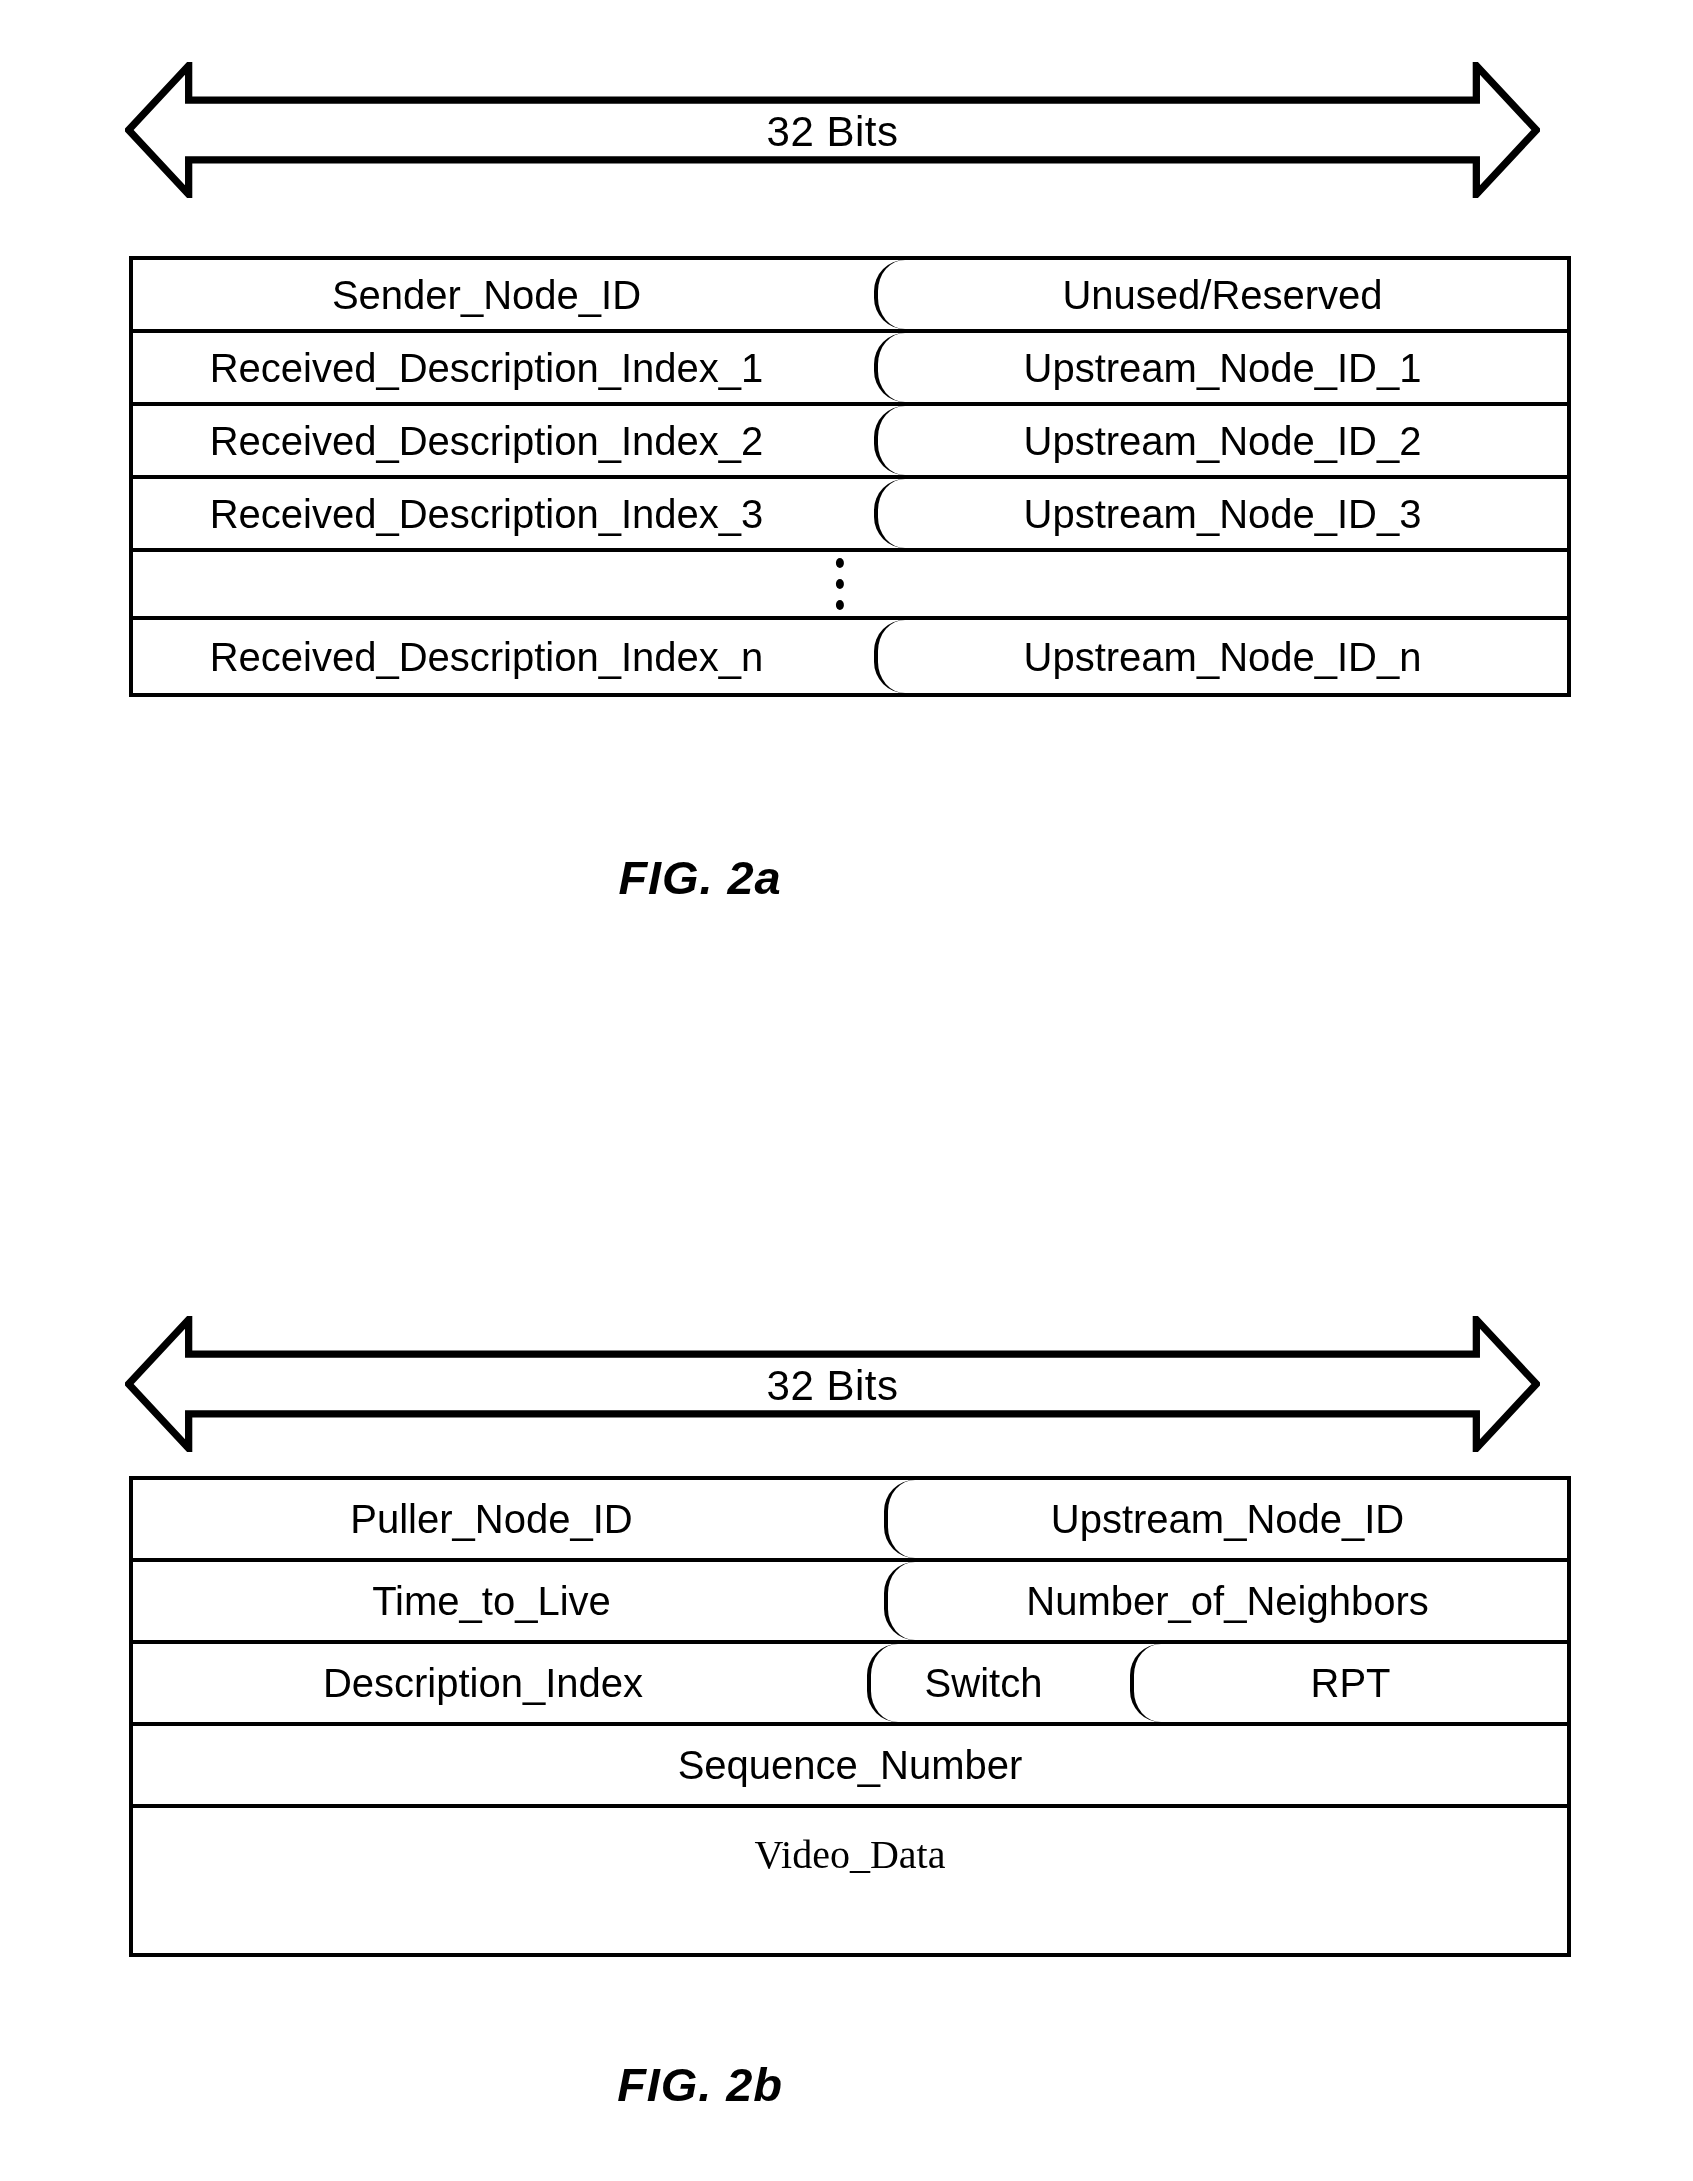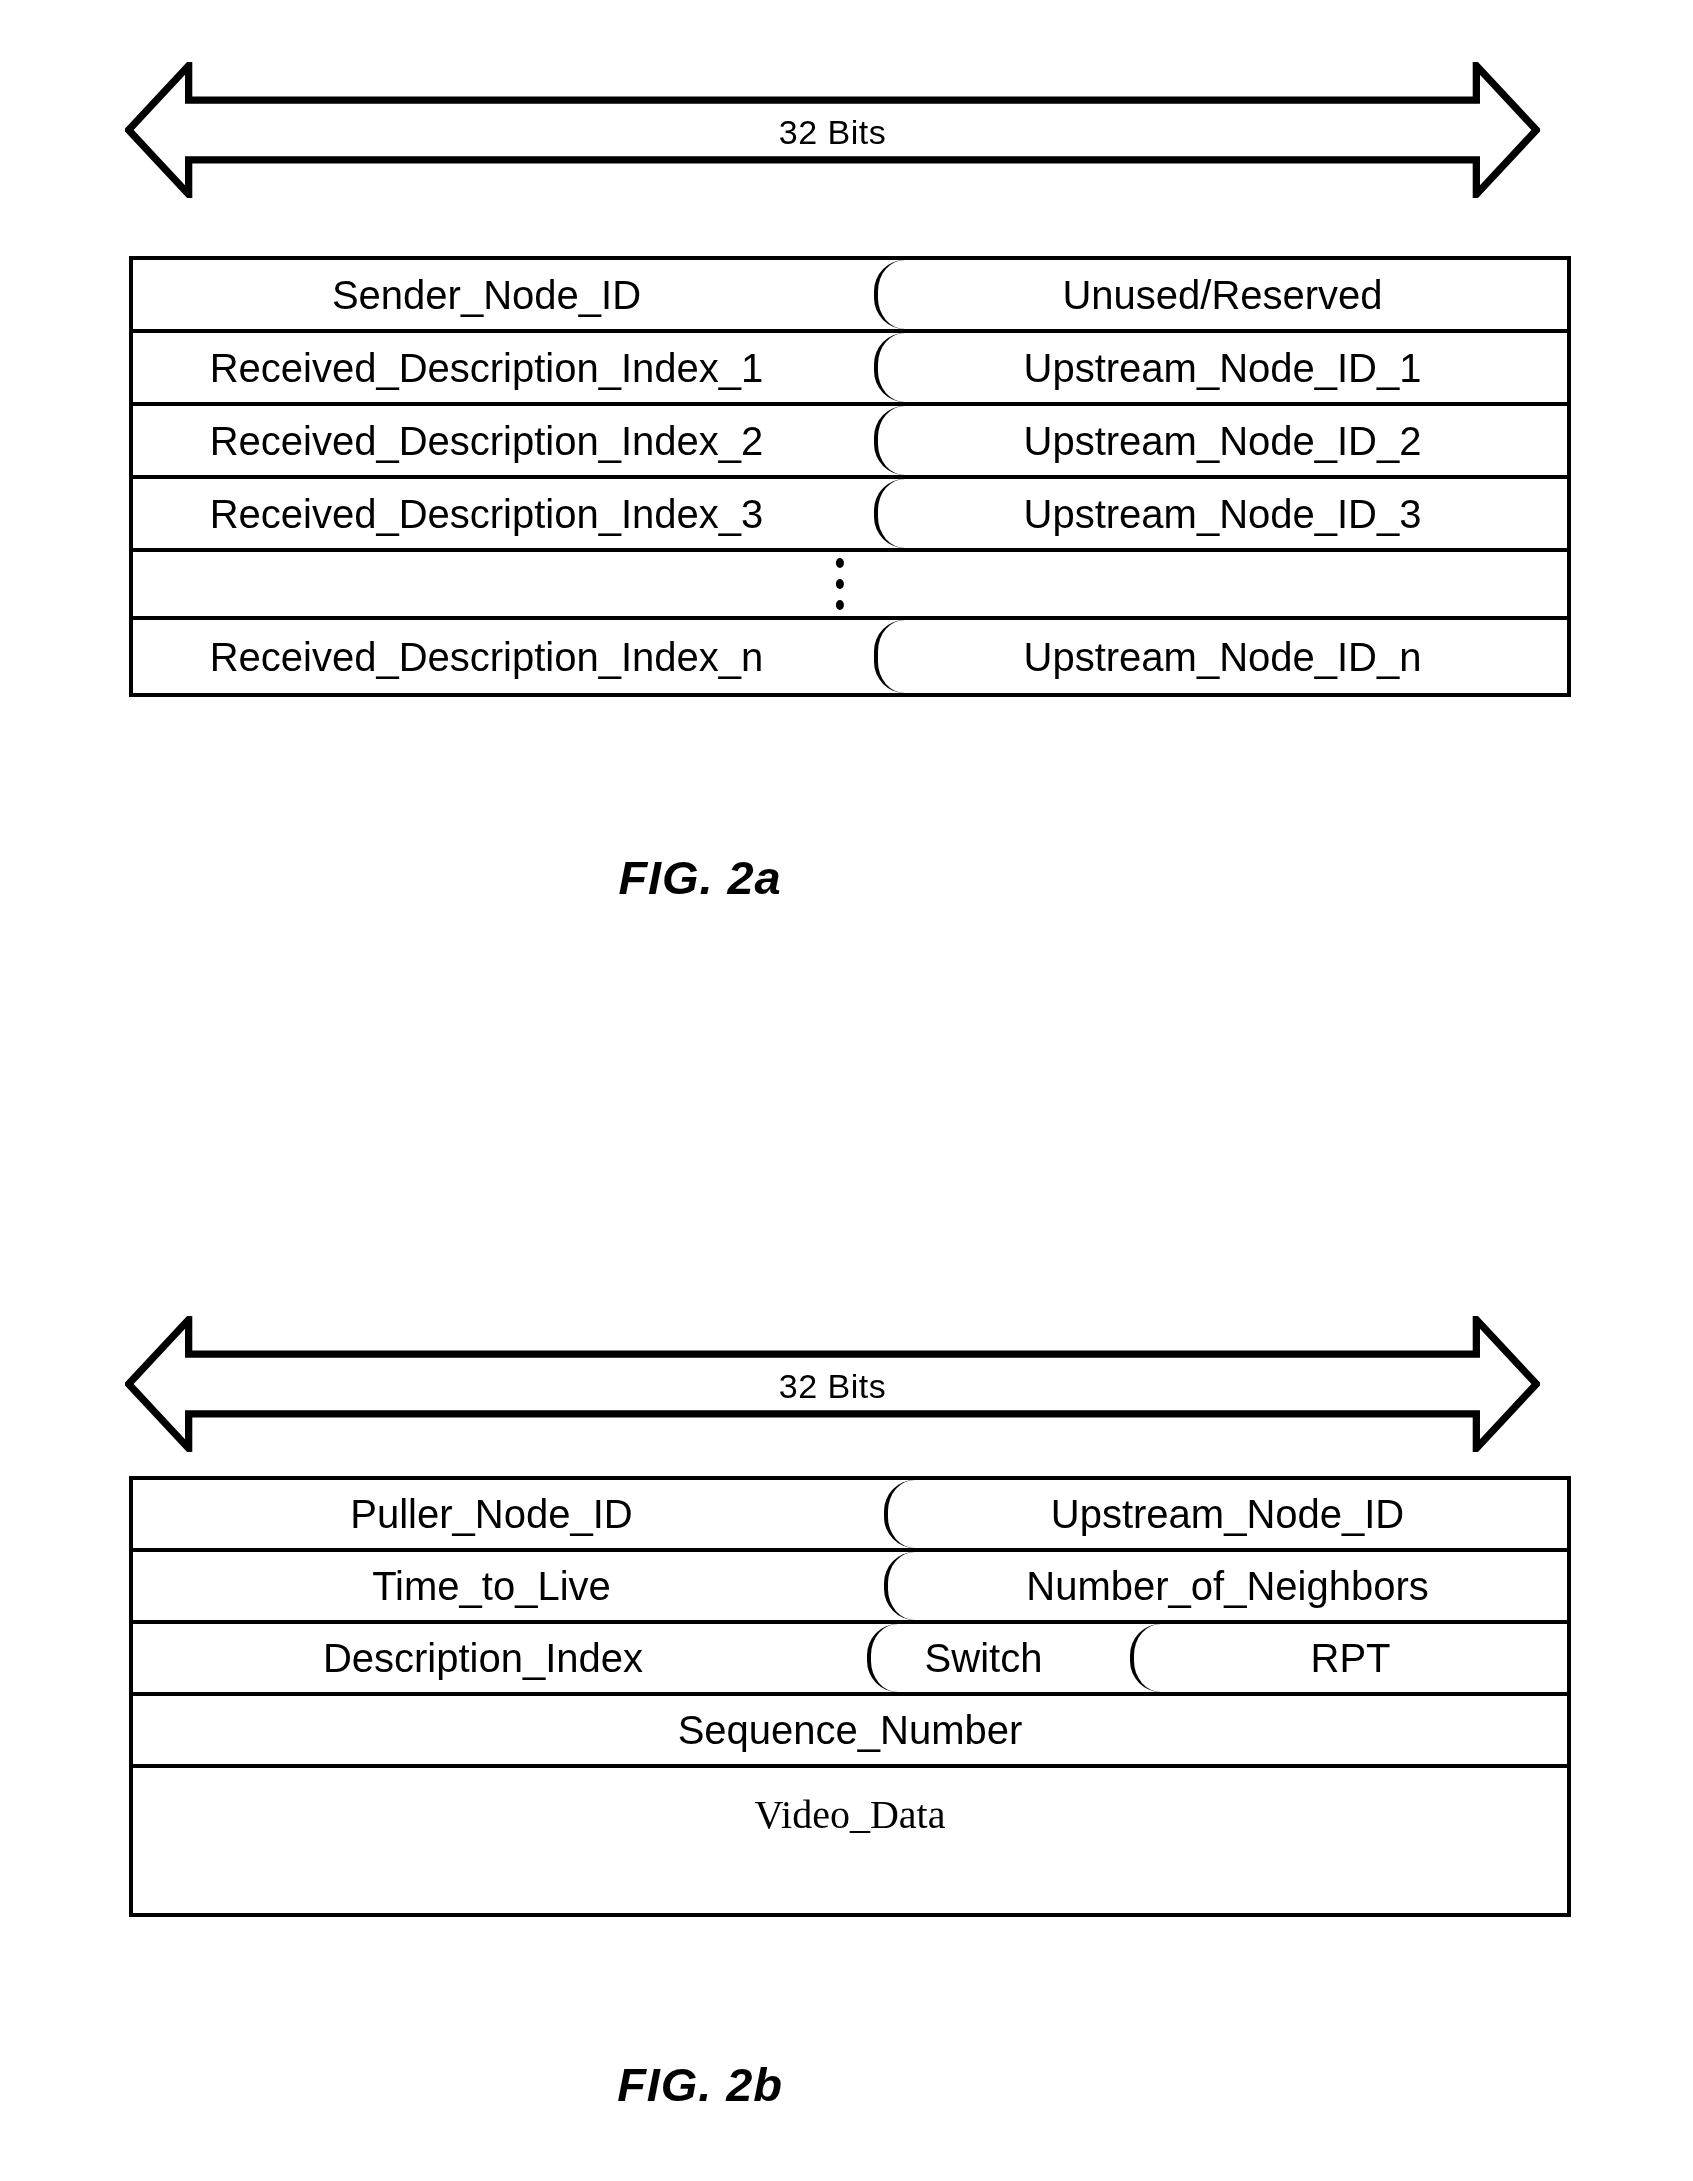--- a/index.html
+++ b/index.html
@@ -36,21 +36,21 @@
   }
   .width-arrow .arrow-label {
     position: absolute;
     left: 0;
     top: 0;
     width: 100%;
     height: 100%;
     display: flex;
     align-items: center;
     justify-content: center;
-    font-size: 34px;
+    font-size: 42px;
     letter-spacing: 0.5px;
     line-height: 1;
     padding-top: 3.6px;
     box-sizing: border-box;
   }
 
   
   .packet-table {
     position: absolute;
     left: 129px;
@@ -111,21 +111,21 @@
     display: block;
     width: 8.2px;
     height: 10px;
     border-radius: 50%;
     background: #000;
   }
 
   
   #fig2b-arrow { top: 1316px; }
   #fig2b-table { top: 1476px; }
-  #fig2b-table .prow { height: 72px; }
+  #fig2b-table .prow { height: 82px; }
   #fig2b-table .prow.video-row { height: 145px; font-family: Liberation Serif, serif; }
   #fig2b-table .pcell.half       { flex: 0 0 50%; }
   #fig2b-table .pcell.half-right { flex: 1 1 auto; }
   #fig2b-table .pcell.desc  { flex: 0 0 700px; }
   #fig2b-table .pcell.switch{ flex: 0 0 229px; }
   #fig2b-table .pcell.rpt   { flex: 1 1 auto; }
   #fig2b-table .pcell.full  { flex: 1 1 auto; }
   #fig2b-table .prow.video-row .pcell {
     align-items: flex-start;
     padding-top: 25.5px;

